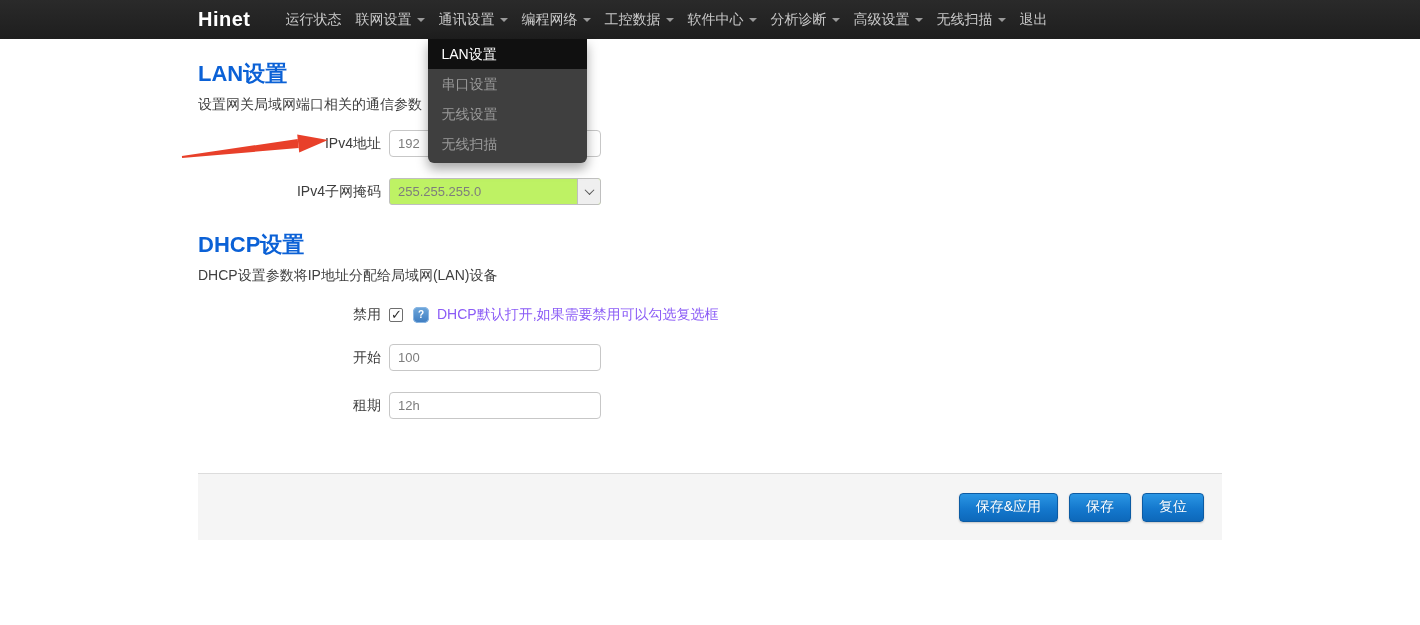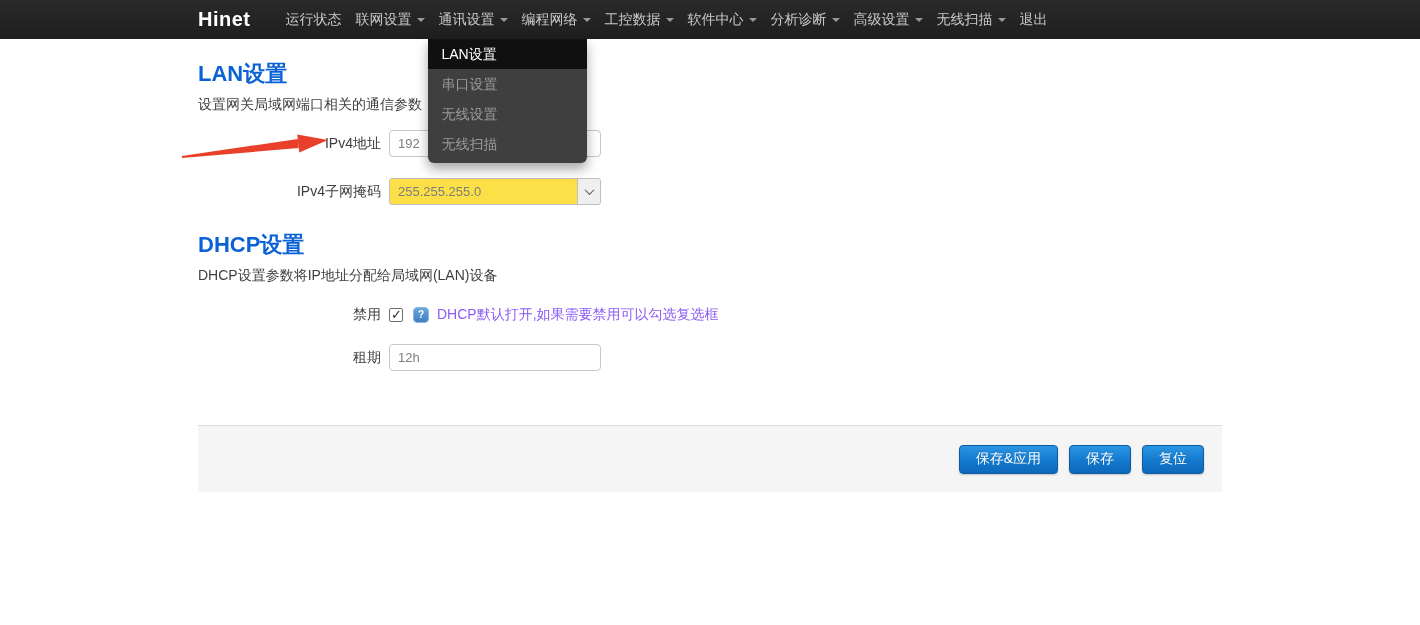--- a/index.html
+++ b/index.html
@@ -102,21 +102,21 @@
     border: 1px solid #c7c7c7; border-radius: 4px;
     padding: 0 8px;
     font-size: 13px; color: #7d7d7d;
     font-family: "Liberation Sans", "DejaVu Sans", sans-serif;
     background: #fff;
     outline: none;
   }
   .select-box {
     width: 212px; height: 27px;
     border: 1px solid #bfbfbf; border-radius: 3px;
-    background: #fde047;
+    background: #bef264;
     display: flex; align-items: center;
     position: relative;
     cursor: pointer;
   }
   .select-value {
     flex: 1;
     padding: 0 8px;
     font-size: 13px; color: #7d7d7d;
     line-height: 25px;
   }
@@ -272,20 +272,24 @@
   <h2 class="section-title dhcp">DHCP设置</h2>
   <div class="section-subtitle">DHCP设置参数将IP地址分配给局域网(LAN)设备</div>
 
   <div class="form-row hint-row">
     <div class="field-label">禁用</div>
     <div class="checkbox checked"></div>
     <div class="help-icon">?</div>
     <div class="hint-text">DHCP默认打开,如果需要禁用可以勾选复选框</div>
   </div>
 
+  <div class="form-row">
+    <div class="field-label">开始</div>
+    <input class="text-input" type="text" value="100" style="">
+  </div>
 
 
   <div class="form-row">
     <div class="field-label">租期</div>
     <input class="text-input" type="text" value="12h" style="">
   </div>
 
   <div class="page-actions">
     <button class="btn-blue">保存&amp;应用</button>
     <button class="btn-blue">保存</button>

